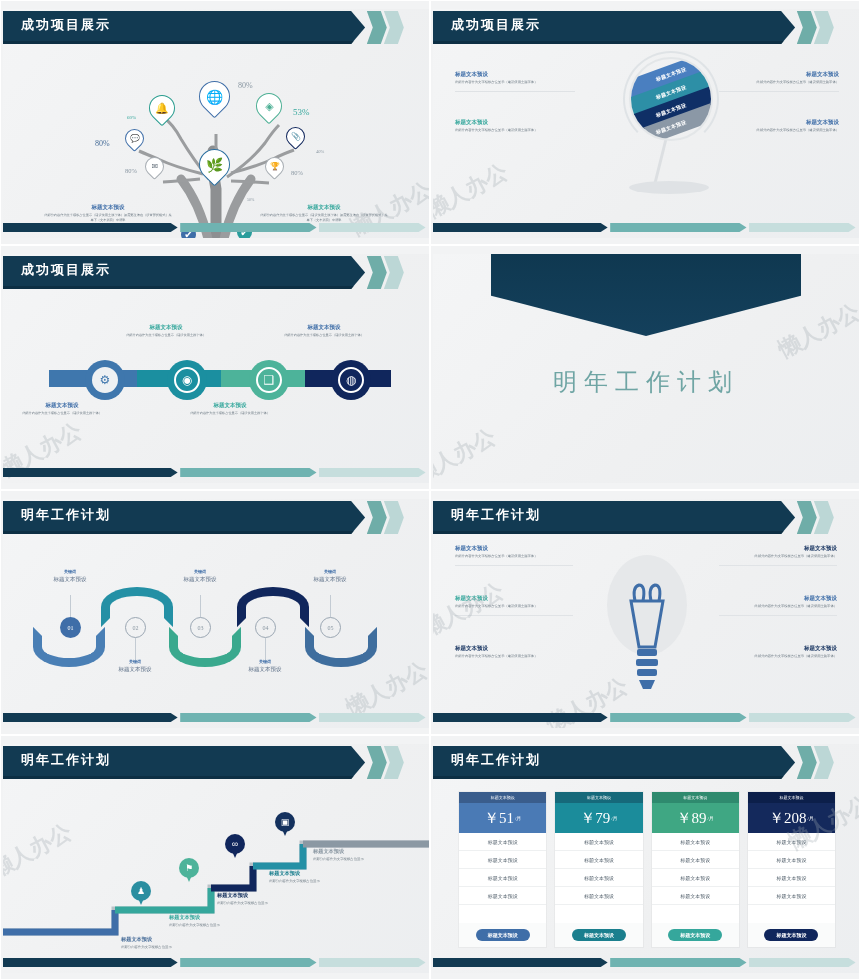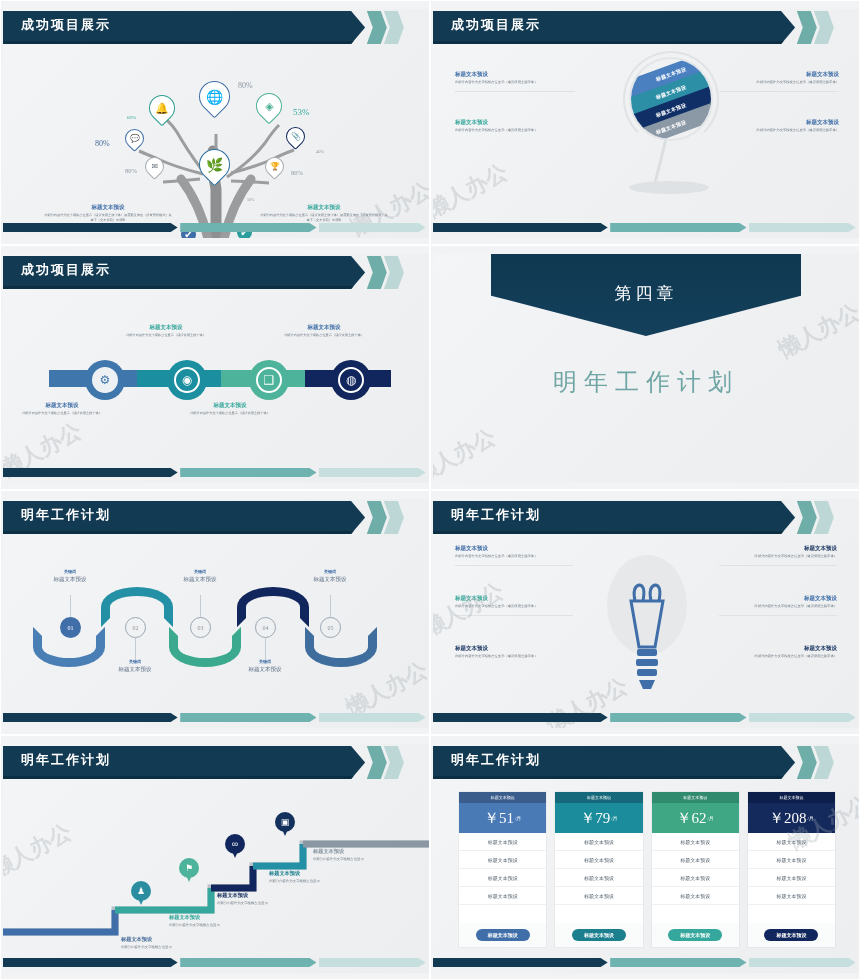--- a/index.html
+++ b/index.html
@@ -356,21 +356,20 @@
       </div>
     </div>
   </div>
 
   <div class="slide">
     <div class="canvas">
       <div class="chapter">
         <div class="cvEdge2"></div>
         <div class="cvEdge"></div>
         <div class="cvShape"></div>
-        <div class="cvNum">第四章</div>
         <div class="cvSub">明年工作计划</div>
       </div>
       <div class="wm" style="right:-4px;top:62px">懒人办公</div>
       <div class="wm" style="left:-22px;bottom:12px">懒人办公</div>
     </div>
   </div>
 
   <div class="slide">
     <div class="canvas">
       <div class="hdr">
@@ -606,21 +605,21 @@
           </div>
           <div class="foot">
             <div class="btn" style="background:#1b7f8e">标题文本预设</div>
           </div>
         </div>
 
         <div class="card">
           <div class="cap" style="background:#2f8a6e">标题文本预设</div>
           <div class="price" style="background:#3fa783">
             <span>￥</span>
-              <span>62</span>
+              <span>89</span>
               <sup>/月</sup>
           </div>
           <div class="rows">
             <div class="row">标题文本预设</div>
             <div class="row">标题文本预设</div>
             <div class="row">标题文本预设</div>
             <div class="row">标题文本预设</div>
           </div>
           <div class="foot">
             <div class="btn" style="background:#35a79c">标题文本预设</div>

